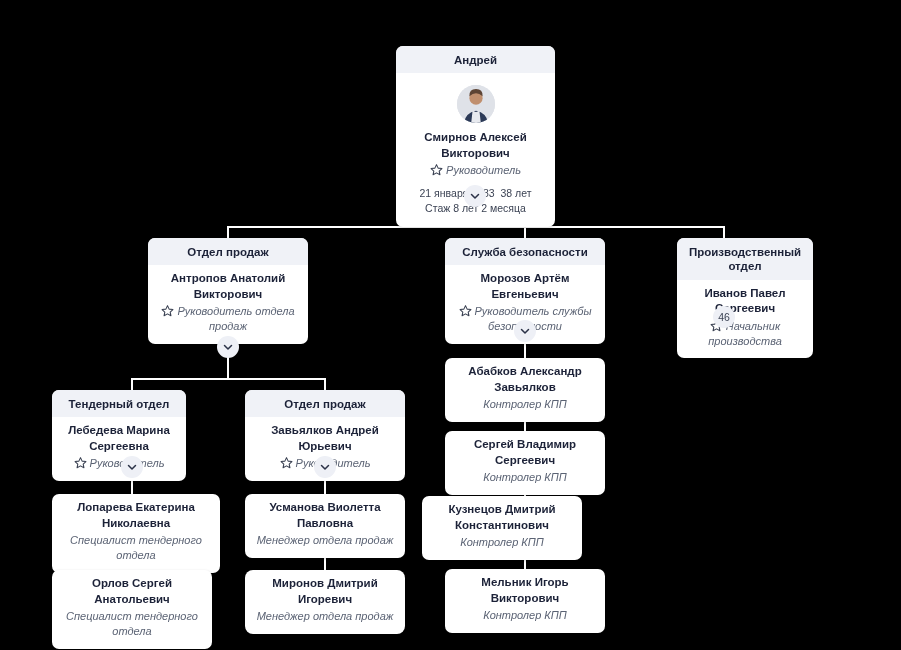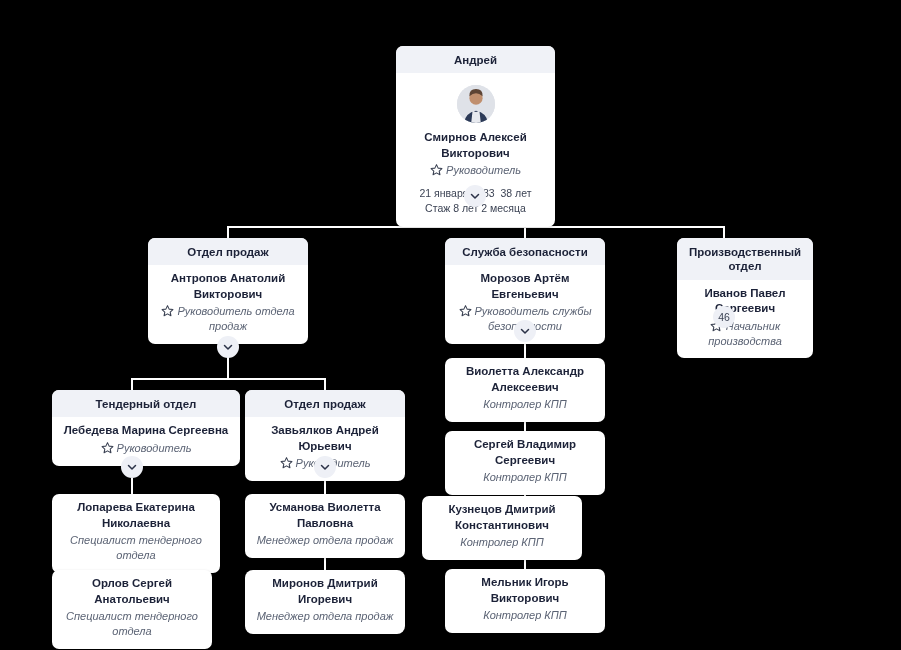--- a/index.html
+++ b/index.html
@@ -210,21 +210,21 @@
         <span class="star-ico">
           <svg viewBox="0 0 24 24" fill="none" stroke="#3c4354" stroke-width="2" stroke-linejoin="round">
             <polygon points="12,3 15,9.5 22,10.2 17,15 18.3,21.5 12,18.2 5.7,21.5 7,15 2,10.2 9,9.5"></polygon>
           </svg>
         </span><span>Начальник производства</span>
       </div>
     </div>
   </div>
   <div class="badge" style="left:713px; top:306px;">46</div>
 
-  <div class="card" style="left:52px; top:390px; width:188px;">
+  <div class="card" style="left:52px; top:390px; width:134px;">
     <div class="card-head">Тендерный отдел</div>
     <div class="card-body">
       <div class="person-name">Лебедева Марина Сергеевна</div>
       <div class="person-role role-with-star">
         <span class="star-ico">
           <svg viewBox="0 0 24 24" fill="none" stroke="#3c4354" stroke-width="2" stroke-linejoin="round">
             <polygon points="12,3 15,9.5 22,10.2 17,15 18.3,21.5 12,18.2 5.7,21.5 7,15 2,10.2 9,9.5"></polygon>
           </svg>
         </span><span>Руководитель</span>
       </div>
@@ -276,21 +276,21 @@
   </div>
   <div class="card" style="left:245px; top:570px; width:160px;border-radius:8px;">
     <div class="card-body">
       <div class="person-name">Миронов Дмитрий Игоревич</div>
       <div class="person-role">Менеджер отдела продаж</div>
     </div>
   </div>
 
   <div class="card" style="left:445px; top:358px; width:160px;">
     <div class="card-body">
-      <div class="person-name">Виолетта Александр Алексеевич</div>
+      <div class="person-name">Абабков Александр Завьялков</div>
       <div class="person-role">Контролер КПП</div>
     </div>
   </div>
   <div class="card" style="left:445px; top:431px; width:160px;">
     <div class="card-body">
       <div class="person-name">Сергей Владимир Сергеевич</div>
       <div class="person-role">Контролер КПП</div>
     </div>
   </div>
   <div class="card" style="left:422px; top:496px; width:160px;">

